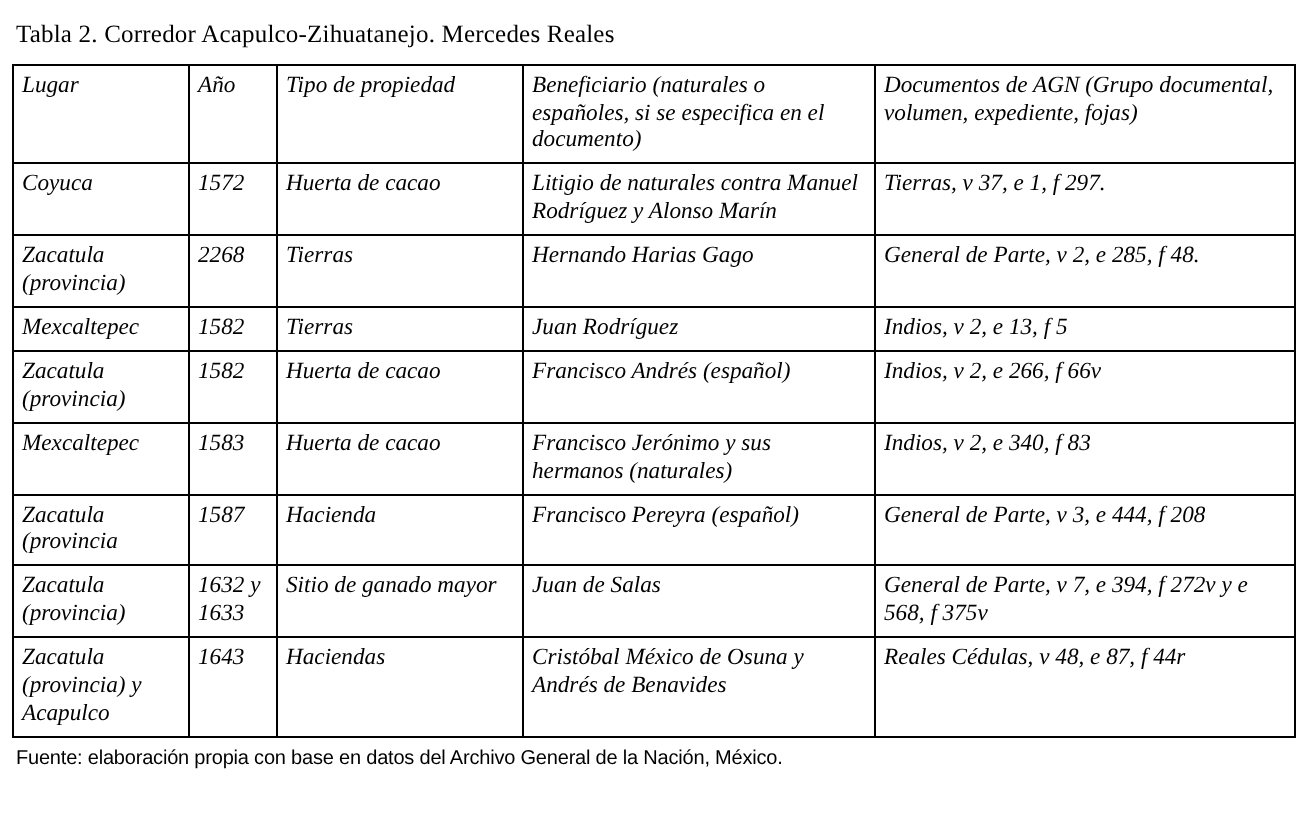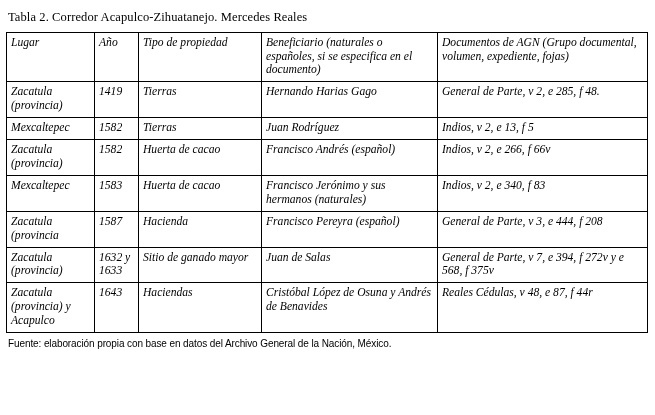--- a/index.html
+++ b/index.html
@@ -75,24 +75,31 @@
     </colgroup>
     <tbody>
       <tr class="hdr">
         <td>Lugar</td>
         <td>Año</td>
         <td>Tipo de propiedad</td>
         <td>Beneficiario (naturales o españoles, si se especifica en el documento)</td>
         <td>Documentos de AGN (Grupo documental, volumen, expediente, fojas)</td>
       </tr>
 
+      <tr>
+        <td>Coyuca</td>
+        <td>1572</td>
+        <td>Huerta de cacao</td>
+        <td>Litigio de naturales contra Manuel Rodríguez y Alonso Marín</td>
+        <td>Tierras, v 37, e 1, f 297.</td>
+      </tr>
 
       <tr>
         <td>Zacatula (provincia)</td>
-        <td>1419</td>
+        <td>2268</td>
         <td>Tierras</td>
         <td>Hernando Harias Gago</td>
         <td>General de Parte, v 2, e 285, f 48.</td>
       </tr>
 
       <tr>
         <td>Mexcaltepec</td>
         <td>1582</td>
         <td>Tierras</td>
         <td>Juan Rodríguez</td>
@@ -128,21 +135,21 @@
         <td>1632 y 1633</td>
         <td>Sitio de ganado mayor</td>
         <td>Juan de Salas</td>
         <td>General de Parte, v 7, e 394, f 272v y e 568, f 375v</td>
       </tr>
 
       <tr>
         <td>Zacatula (provincia) y Acapulco</td>
         <td>1643</td>
         <td>Haciendas</td>
-        <td>Cristóbal López de Osuna y Andrés de Benavides</td>
+        <td>Cristóbal México de Osuna y Andrés de Benavides</td>
         <td>Reales Cédulas, v 48, e 87, f 44r</td>
       </tr>
     </tbody>
   </table>
 
   <div class="source">Fuente: elaboración propia con base en datos del Archivo General de la Nación, México.</div>
 
 </div>
 
 </body></html>

